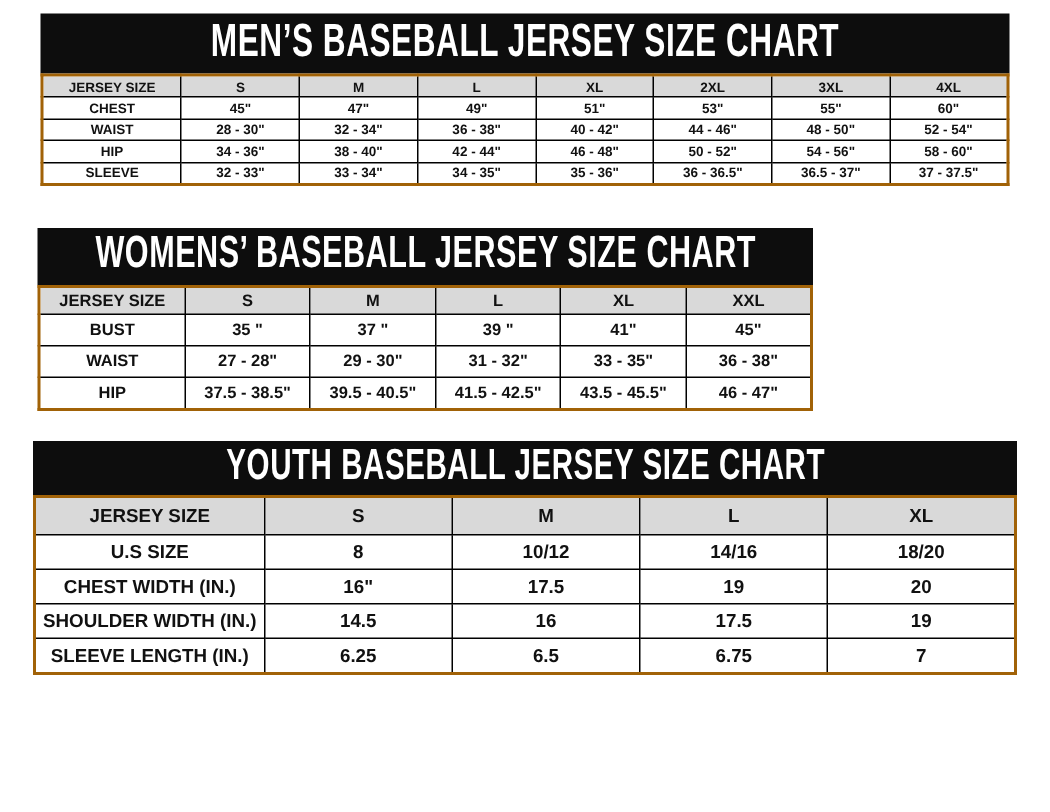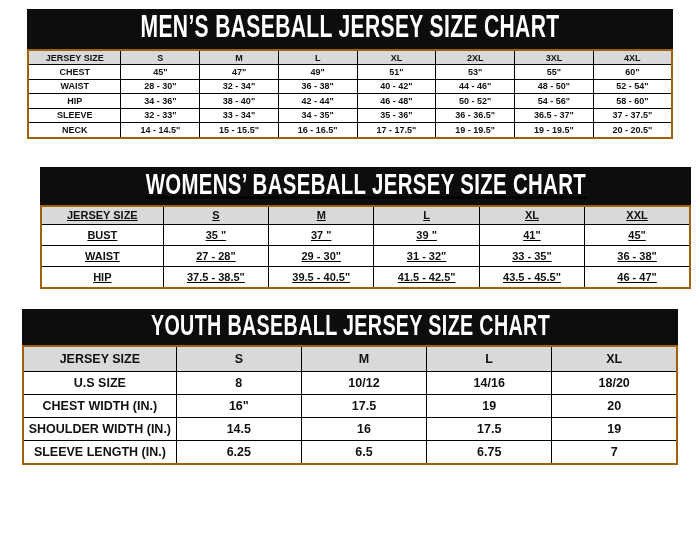--- a/index.html
+++ b/index.html
@@ -50,21 +50,21 @@
   
   .men { margin: 9px 0 0 27px; width: 646px; }
   .men .title-bar { height: 40px; }
   .men .title-text { font-size: 31px; }
   .men th, .men td { font-size: 9px; }
   .men thead th { height: 13px; }
   .men tbody th, .men tbody td { height: 13.5px; }
   .men th:first-child { width: 14.2%; }
 
   
-  .women { margin: 28px 0 0 40px; width: 651px; text-decoration: underline; }
+  .women { margin: 28px 0 0 25px; width: 517px; }
   .women .title-bar { height: 38px; }
   .women .title-text { font-size: 30px; }
   .women th, .women td { font-size: 11px; }
   .women thead th { height: 17px; }
   .women tbody th, .women tbody td { height: 20px; }
   .women th:first-child { width: 18.6%; }
 
   
   .youth { margin: 20px 0 0 22px; width: 656px; }
   .youth .title-bar { height: 36px; }
@@ -128,30 +128,20 @@
         <tr>
           <th>SLEEVE</th>
           <td>32 - 33"</td>
           <td>33 - 34"</td>
           <td>34 - 35"</td>
           <td>35 - 36"</td>
           <td>36 - 36.5"</td>
           <td>36.5 - 37"</td>
           <td>37 - 37.5"</td>
         </tr>
-        <tr>
-          <th>NECK</th>
-          <td>14 - 14.5"</td>
-          <td>15 - 15.5"</td>
-          <td>16 - 16.5"</td>
-          <td>17 - 17.5"</td>
-          <td>19 - 19.5"</td>
-          <td>19 - 19.5"</td>
-          <td>20 - 20.5"</td>
-        </tr>
       </tbody>
   </table>
 </section>
 
 <section class="chart women">
   <div class="title-bar">
     <span class="title-text">WOMENS’ BASEBALL JERSEY SIZE CHART</span>
   </div>
   <table>
     <thead>

